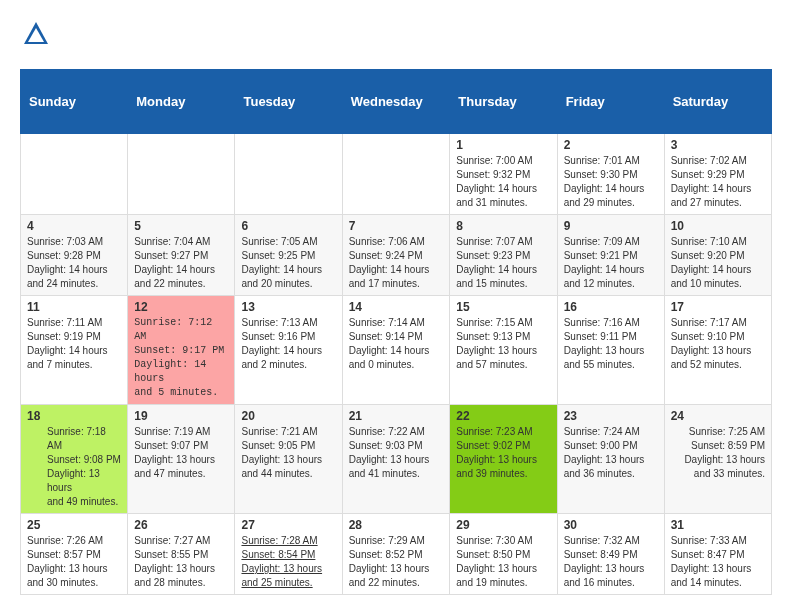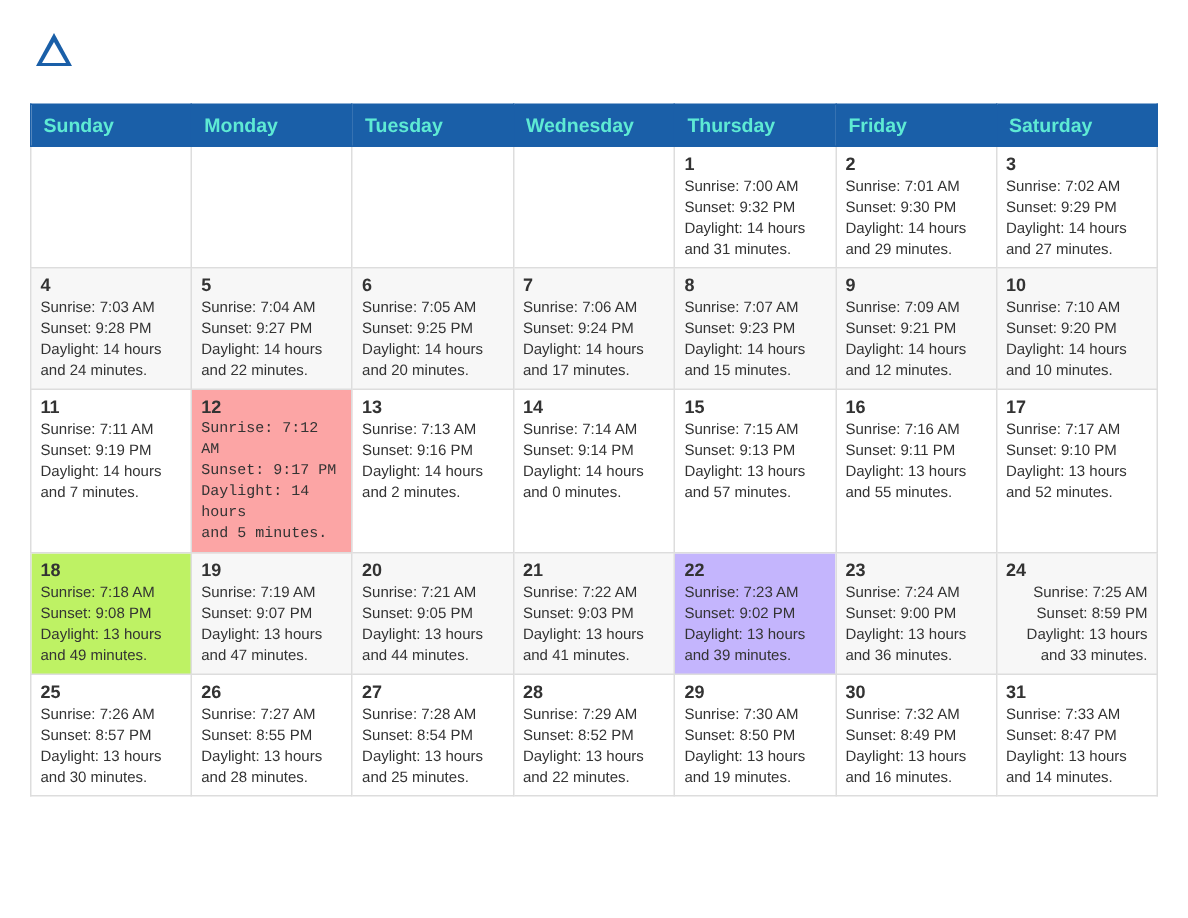--- a/index.html
+++ b/index.html
@@ -47,24 +47,24 @@
       font-size: 14px;
       color: #555;
     }
     .calendar {
       width: 100%;
       border-collapse: collapse;
       border: 1px solid #ccc;
     }
     .calendar th {
       background-color: #1a5fa8;
-      color: #5eead4;
+      color: #ffffff;
       font-size: 13px;
       font-weight: bold;
-      padding: 6px 8px;
+      padding: 24px 8px;
       border: 1px solid #1a5fa8;
       text-align: left;
     }
     .calendar td {
       border: 1px solid #ddd;
       vertical-align: top;
       padding: 4px 6px;
       width: 108px;
       min-height: 90px;
       font-size: 10.5px;
@@ -250,21 +250,21 @@
           <span class="day-num">17</span>
           <div class="day-info" style="white-space: pre-line;">Sunrise: 7:17 AM
 Sunset: 9:10 PM
 Daylight: 13 hours
 and 52 minutes.</div>
         </td>
       </tr>
       <tr>
         <td style="background: #bef264;">
           <span class="day-num">18</span>
-          <div class="day-info" style="white-space: pre-line;">Sunrise: 7:18 AM
+          <div class="day-info" style="white-space: pre-line; margin-left: 20px;">Sunrise: 7:18 AM
 Sunset: 9:08 PM
 Daylight: 13 hours
 and 49 minutes.</div>
         </td>
         <td style="background: rgb(247, 247, 247);">
           <span class="day-num">19</span>
           <div class="day-info" style="white-space: pre-line;">Sunrise: 7:19 AM
 Sunset: 9:07 PM
 Daylight: 13 hours
 and 47 minutes.</div>
@@ -276,21 +276,21 @@
 Daylight: 13 hours
 and 44 minutes.</div>
         </td>
         <td style="background: rgb(247, 247, 247);">
           <span class="day-num">21</span>
           <div class="day-info" style="white-space: pre-line;">Sunrise: 7:22 AM
 Sunset: 9:03 PM
 Daylight: 13 hours
 and 41 minutes.</div>
         </td>
-        <td style="background: #c4b5fd; margin-left: 29px;">
+        <td style="background: #84cc16; margin-left: 29px;">
           <span class="day-num">22</span>
           <div class="day-info" style="white-space: pre-line;">Sunrise: 7:23 AM
 Sunset: 9:02 PM
 Daylight: 13 hours
 and 39 minutes.</div>
         </td>
         <td style="background: rgb(247, 247, 247);">
           <span class="day-num">23</span>
           <div class="day-info" style="white-space: pre-line;">Sunrise: 7:24 AM
 Sunset: 9:00 PM
@@ -315,21 +315,21 @@
         </td>
         <td style="background: rgb(255, 255, 255);">
           <span class="day-num">26</span>
           <div class="day-info" style="white-space: pre-line;">Sunrise: 7:27 AM
 Sunset: 8:55 PM
 Daylight: 13 hours
 and 28 minutes.</div>
         </td>
         <td style="background: rgb(255, 255, 255);">
           <span class="day-num">27</span>
-          <div class="day-info" style="white-space: pre-line;">Sunrise: 7:28 AM
+          <div class="day-info" style="white-space: pre-line; text-decoration: underline;">Sunrise: 7:28 AM
 Sunset: 8:54 PM
 Daylight: 13 hours
 and 25 minutes.</div>
         </td>
         <td style="background: rgb(255, 255, 255);">
           <span class="day-num">28</span>
           <div class="day-info" style="white-space: pre-line;">Sunrise: 7:29 AM
 Sunset: 8:52 PM
 Daylight: 13 hours
 and 22 minutes.</div>

